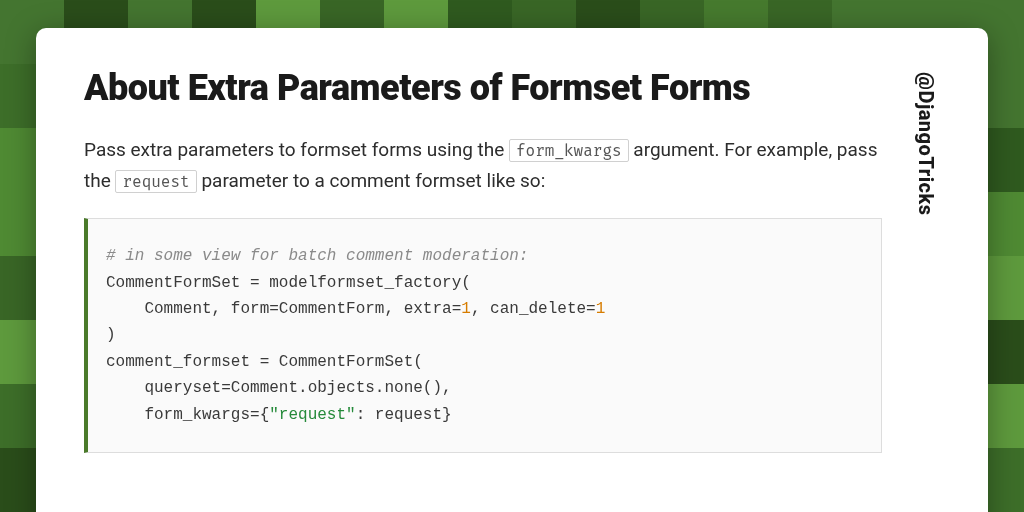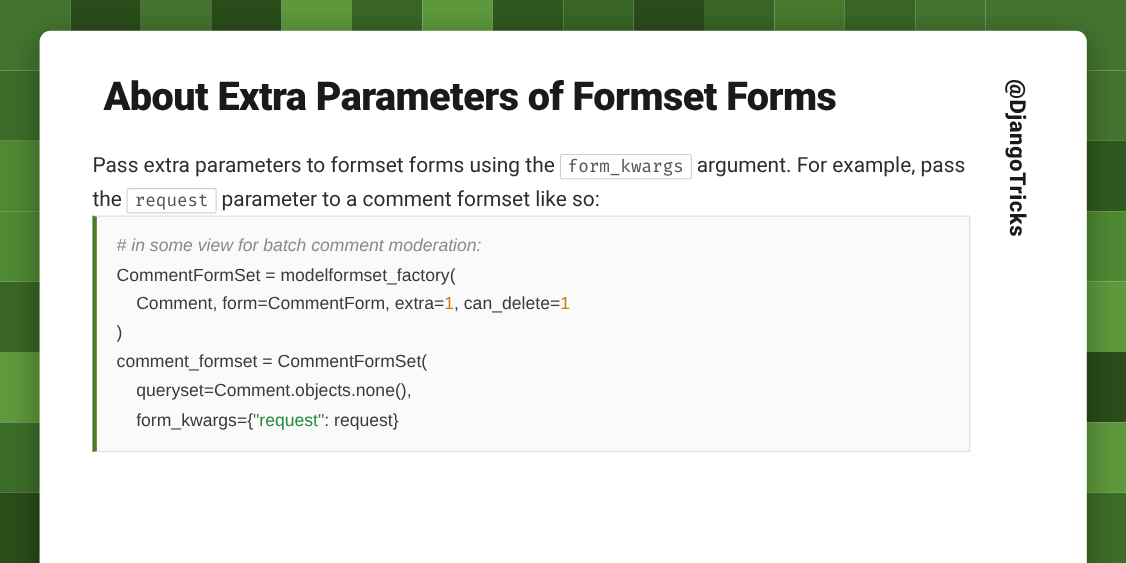--- a/index.html
+++ b/index.html
@@ -48,48 +48,48 @@
     letter-spacing: .5px;
     padding-top: 4px;
   }
   h1 {
     font-size: 36px;
     font-weight: 900;
     color: #1a1a1a;
     line-height: 1.15;
     margin-bottom: 26px;
     letter-spacing: -.5px;
-    margin-left: 10px;
   }
   p.intro {
     font-size: 19px;
     color: #2d2d2d;
     line-height: 1.6;
+    margin-bottom: 22px;
   }
   code.inline {
     font-family: "Fira Mono", "Menlo", "Consolas", monospace;
     font-size: 16px;
     background: #fff;
     border: 1px solid #d0d0d0;
     color: #555;
     padding: 1px 6px;
     border-radius: 2px;
   }
   .filelabel {
     font-size: 18px;
     font-weight: 800;
     color: #1a1a1a;
     margin-bottom: 16px;
   }
   .codeblock {
     border: 1px solid #ddd;
     border-left: 4px solid #4a7a2a;
     background: #fafafa;
-    padding: 14px 18px;
-    font-family: Liberation Sans, sans-serif;
+    padding: 24px 18px;
+    font-family: Liberation Mono, monospace;
     font-size: 16px;
     line-height: 1.65;
     color: #3a3a3a;
     white-space: pre;
     position: relative;
   }
   .c-comment { color: #8a8a8a; font-style: italic; }
   .c-num { color: #d67c00; }
   .c-str { color: #258a3a; }
   .fade {

